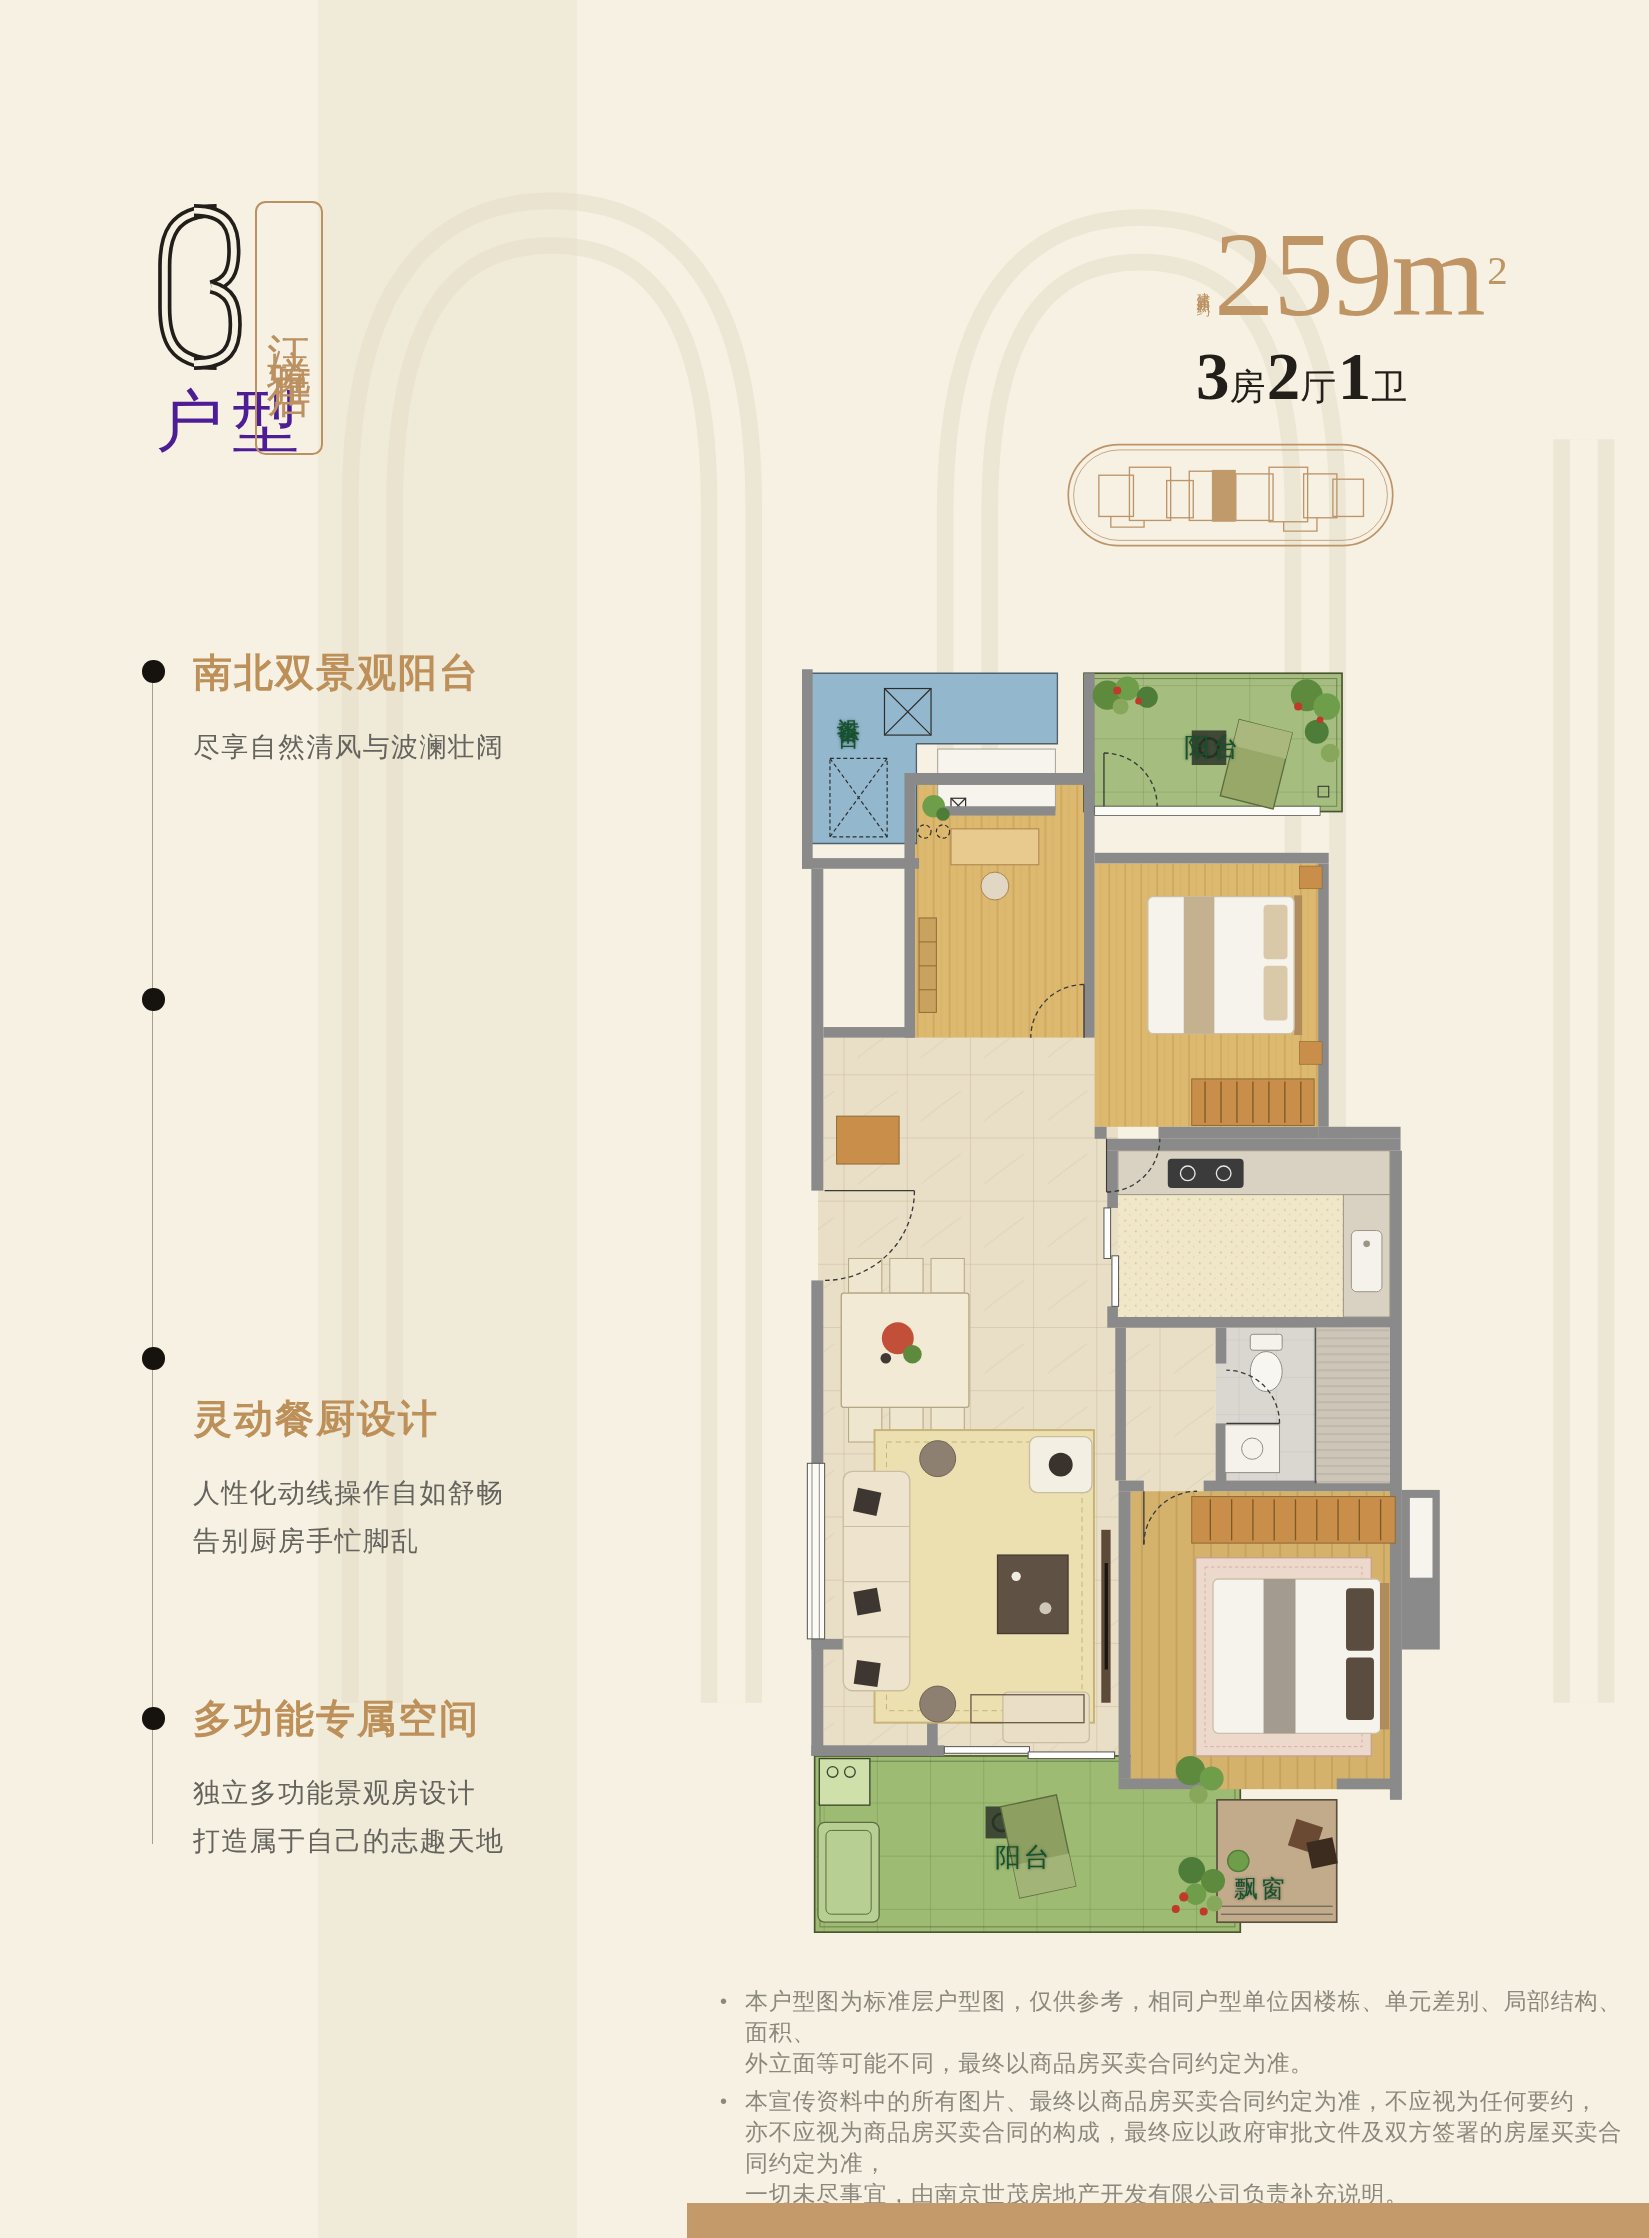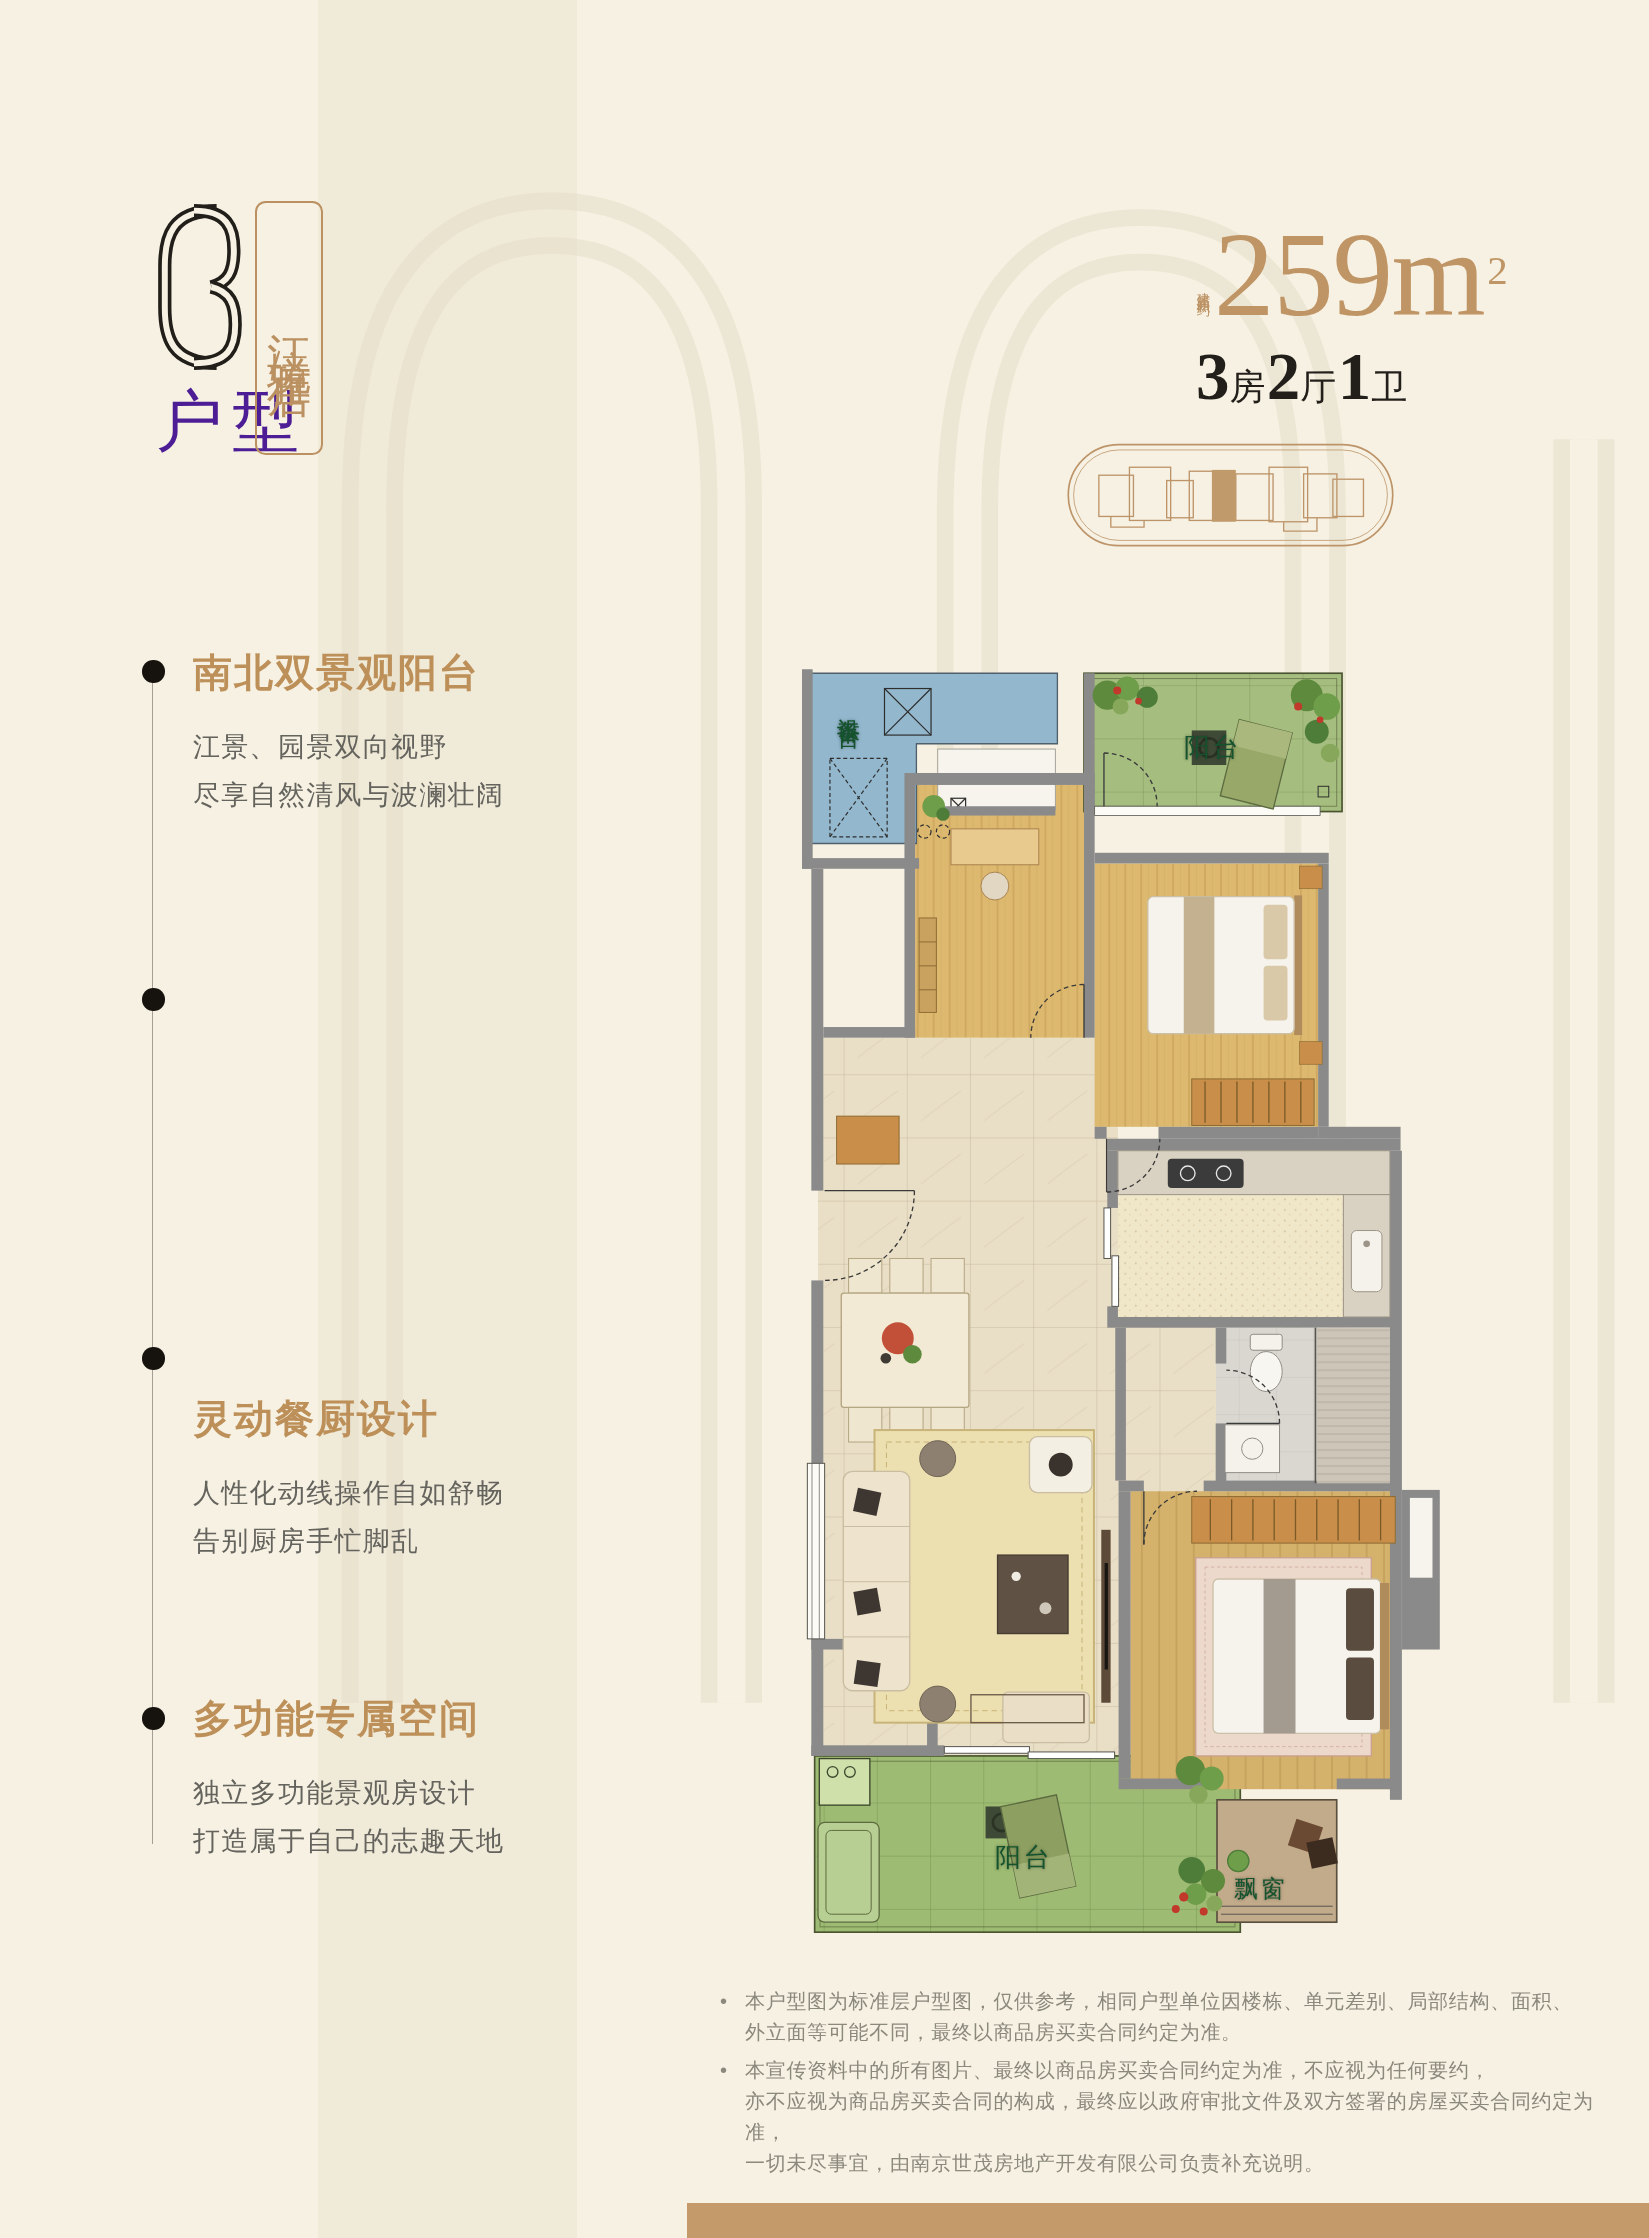--- a/index.html
+++ b/index.html
@@ -35,21 +35,21 @@
           font-size:39px;color:#bd9059;letter-spacing:2px;}
   .feature .lines{margin-top:22.6px;}
   .feature .lines div{font-size:27px;line-height:48px;color:#64635d;letter-spacing:1.3px;}
   
   .plan-label{z-index:3;color:#14532d;text-shadow:0 0 3.3px rgba(0,0,0,.4);letter-spacing:2.7px;margin-top:8px;}
   .plan-label.v{writing-mode:vertical-rl;}
   
   .disclaimer{left:720px;top:1986px;width:905px;z-index:2;color:#8b887c;}
   .disc-item{position:relative;padding-left:25px;margin-bottom:6.7px;}
   .disc-item::before{content:"•";position:absolute;left:0;top:0;font-size:20px;line-height:31px;}
-  .disc-item div{font-size:20px;line-height:31px;letter-spacing:0.7px;}
+  .disc-item div{font-size:23px;line-height:31px;letter-spacing:0.7px;}
   
   .bottom-bar{left:687px;top:2203px;width:962px;height:35px;background:#c59a6b;z-index:2;}
   svg{display:block;}
 </style>
 </head>
 <body>
 
 <div class="page">
 
   <svg class="wm" width="1649" height="2239" viewBox="0 0 2480 3366">
@@ -105,21 +105,20 @@
 
   <div class="abs tl-line"></div>
   <div class="abs dot" style="left:142px;top:660px;"></div>
   <div class="abs dot" style="left:142px;top:988px;"></div>
   <div class="abs dot" style="left:142px;top:1347px;"></div>
   <div class="abs dot" style="left:142px;top:1707px;"></div>
 
   <div class="abs feature" style="left:193px;top:646px;">
     <h3>南北双景观阳台</h3>
     <div class="lines">
-      <div>江景、园景双向视野</div>
       <div>尽享自然清风与波澜壮阔</div>
     </div>
   </div>
   <div class="abs feature" style="left:193px;top:1392px;">
     <h3>灵动餐厨设计</h3>
     <div class="lines">
       <div>人性化动线操作自如舒畅</div>
       <div>告别厨房手忙脚乱</div>
     </div>
   </div>

